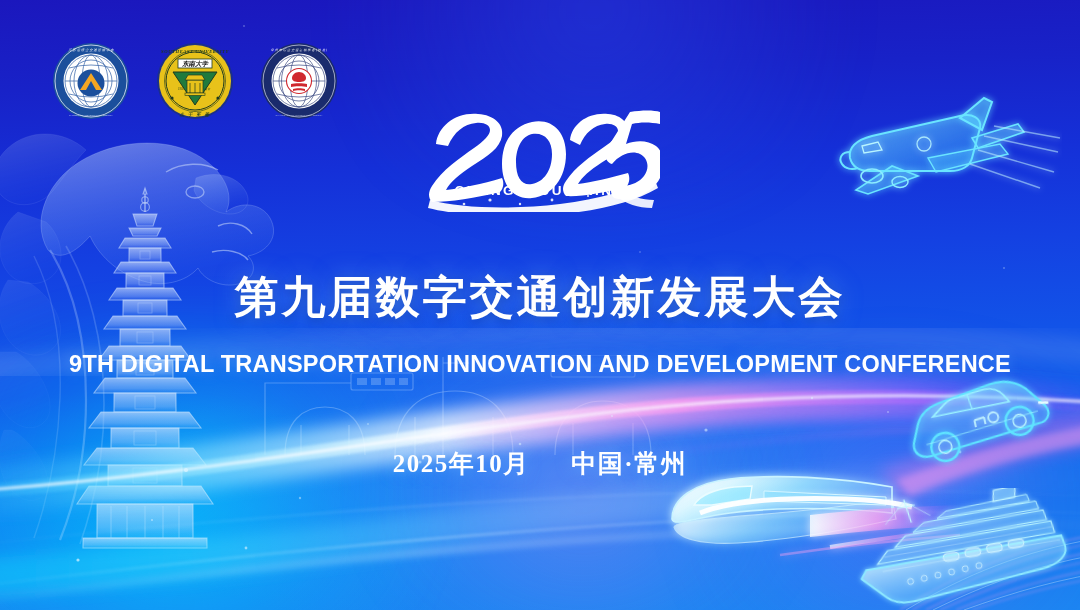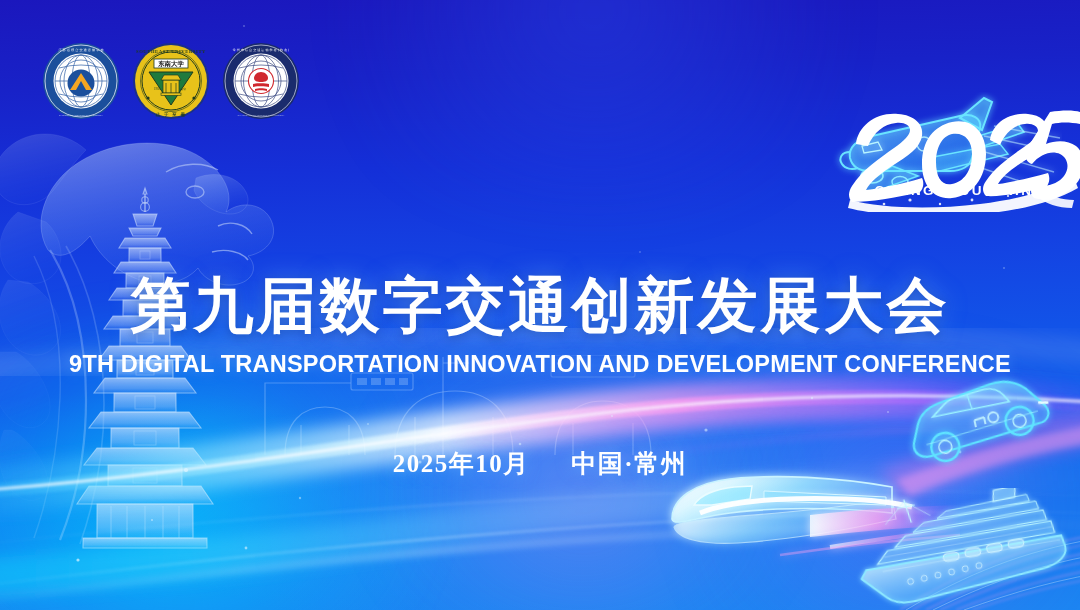--- a/index.html
+++ b/index.html
@@ -56,39 +56,39 @@
   .v-train { left:660px; top:455px; width:300px; height:140px; }
   .v-ship  { right:-6px; top:488px; width:235px; height:125px; }
   .vehicle svg { width:100%; height:100%; display:block; }
 
   
   .cityline { position:absolute; left:255px; top:355px; width:420px; height:110px;
     pointer-events:none; opacity:0.55; }
   .cityline svg { width:100%; height:100%; display:block; }
 
   
-  .logo-row { position:absolute; left:42px; top:42px; display:flex; gap:12px; z-index:20; }
+  .logo-row { position:absolute; left:52px; top:42px; display:flex; gap:26px; z-index:20;font-style:italic; }
   .logo { width:78px; height:78px; position:relative; }
   .logo svg { width:100%; height:100%; display:block; }
 
   
   .year-block { position:absolute; left:0; right:0; top:104px; z-index:18;
-    display:flex; flex-direction:column; align-items:flex-end; }
+    display:flex; flex-direction:column; align-items:center; }
   .year-mark { position:relative; width:240px; height:108px; }
   .year-mark svg { width:100%; height:100%; display:block; }
   .year-city { position:absolute; left:50%; transform:translateX(-50%);
     bottom:14px; color:#ffffff; font-size:13.5px; font-weight:700;
     letter-spacing:2.4px; white-space:nowrap; }
 
   
   .title-zh {
     position:absolute; left:0; right:0; top:273px; z-index:19;
     text-align:center; color:#fff;
     font-family:"DejaVu Sans","Liberation Sans", sans-serif;
-    font-size:60px; font-weight:700; line-height:1.08;
+    font-size:44px; font-weight:700; line-height:1.08;
     letter-spacing:3px;
     text-shadow:0 0 22px rgba(120,190,255,0.55), 0 2px 10px rgba(0,30,120,0.45);
   }
   .title-en {
     position:absolute; left:0; right:0; top:350px; z-index:19;
     text-align:center; color:#ffffff;
     font-size:24.5px; font-weight:700; letter-spacing:0.2px;
     transform:scaleX(0.96); transform-origin:center;
     text-shadow:0 0 14px rgba(120,190,255,0.45);
   }

